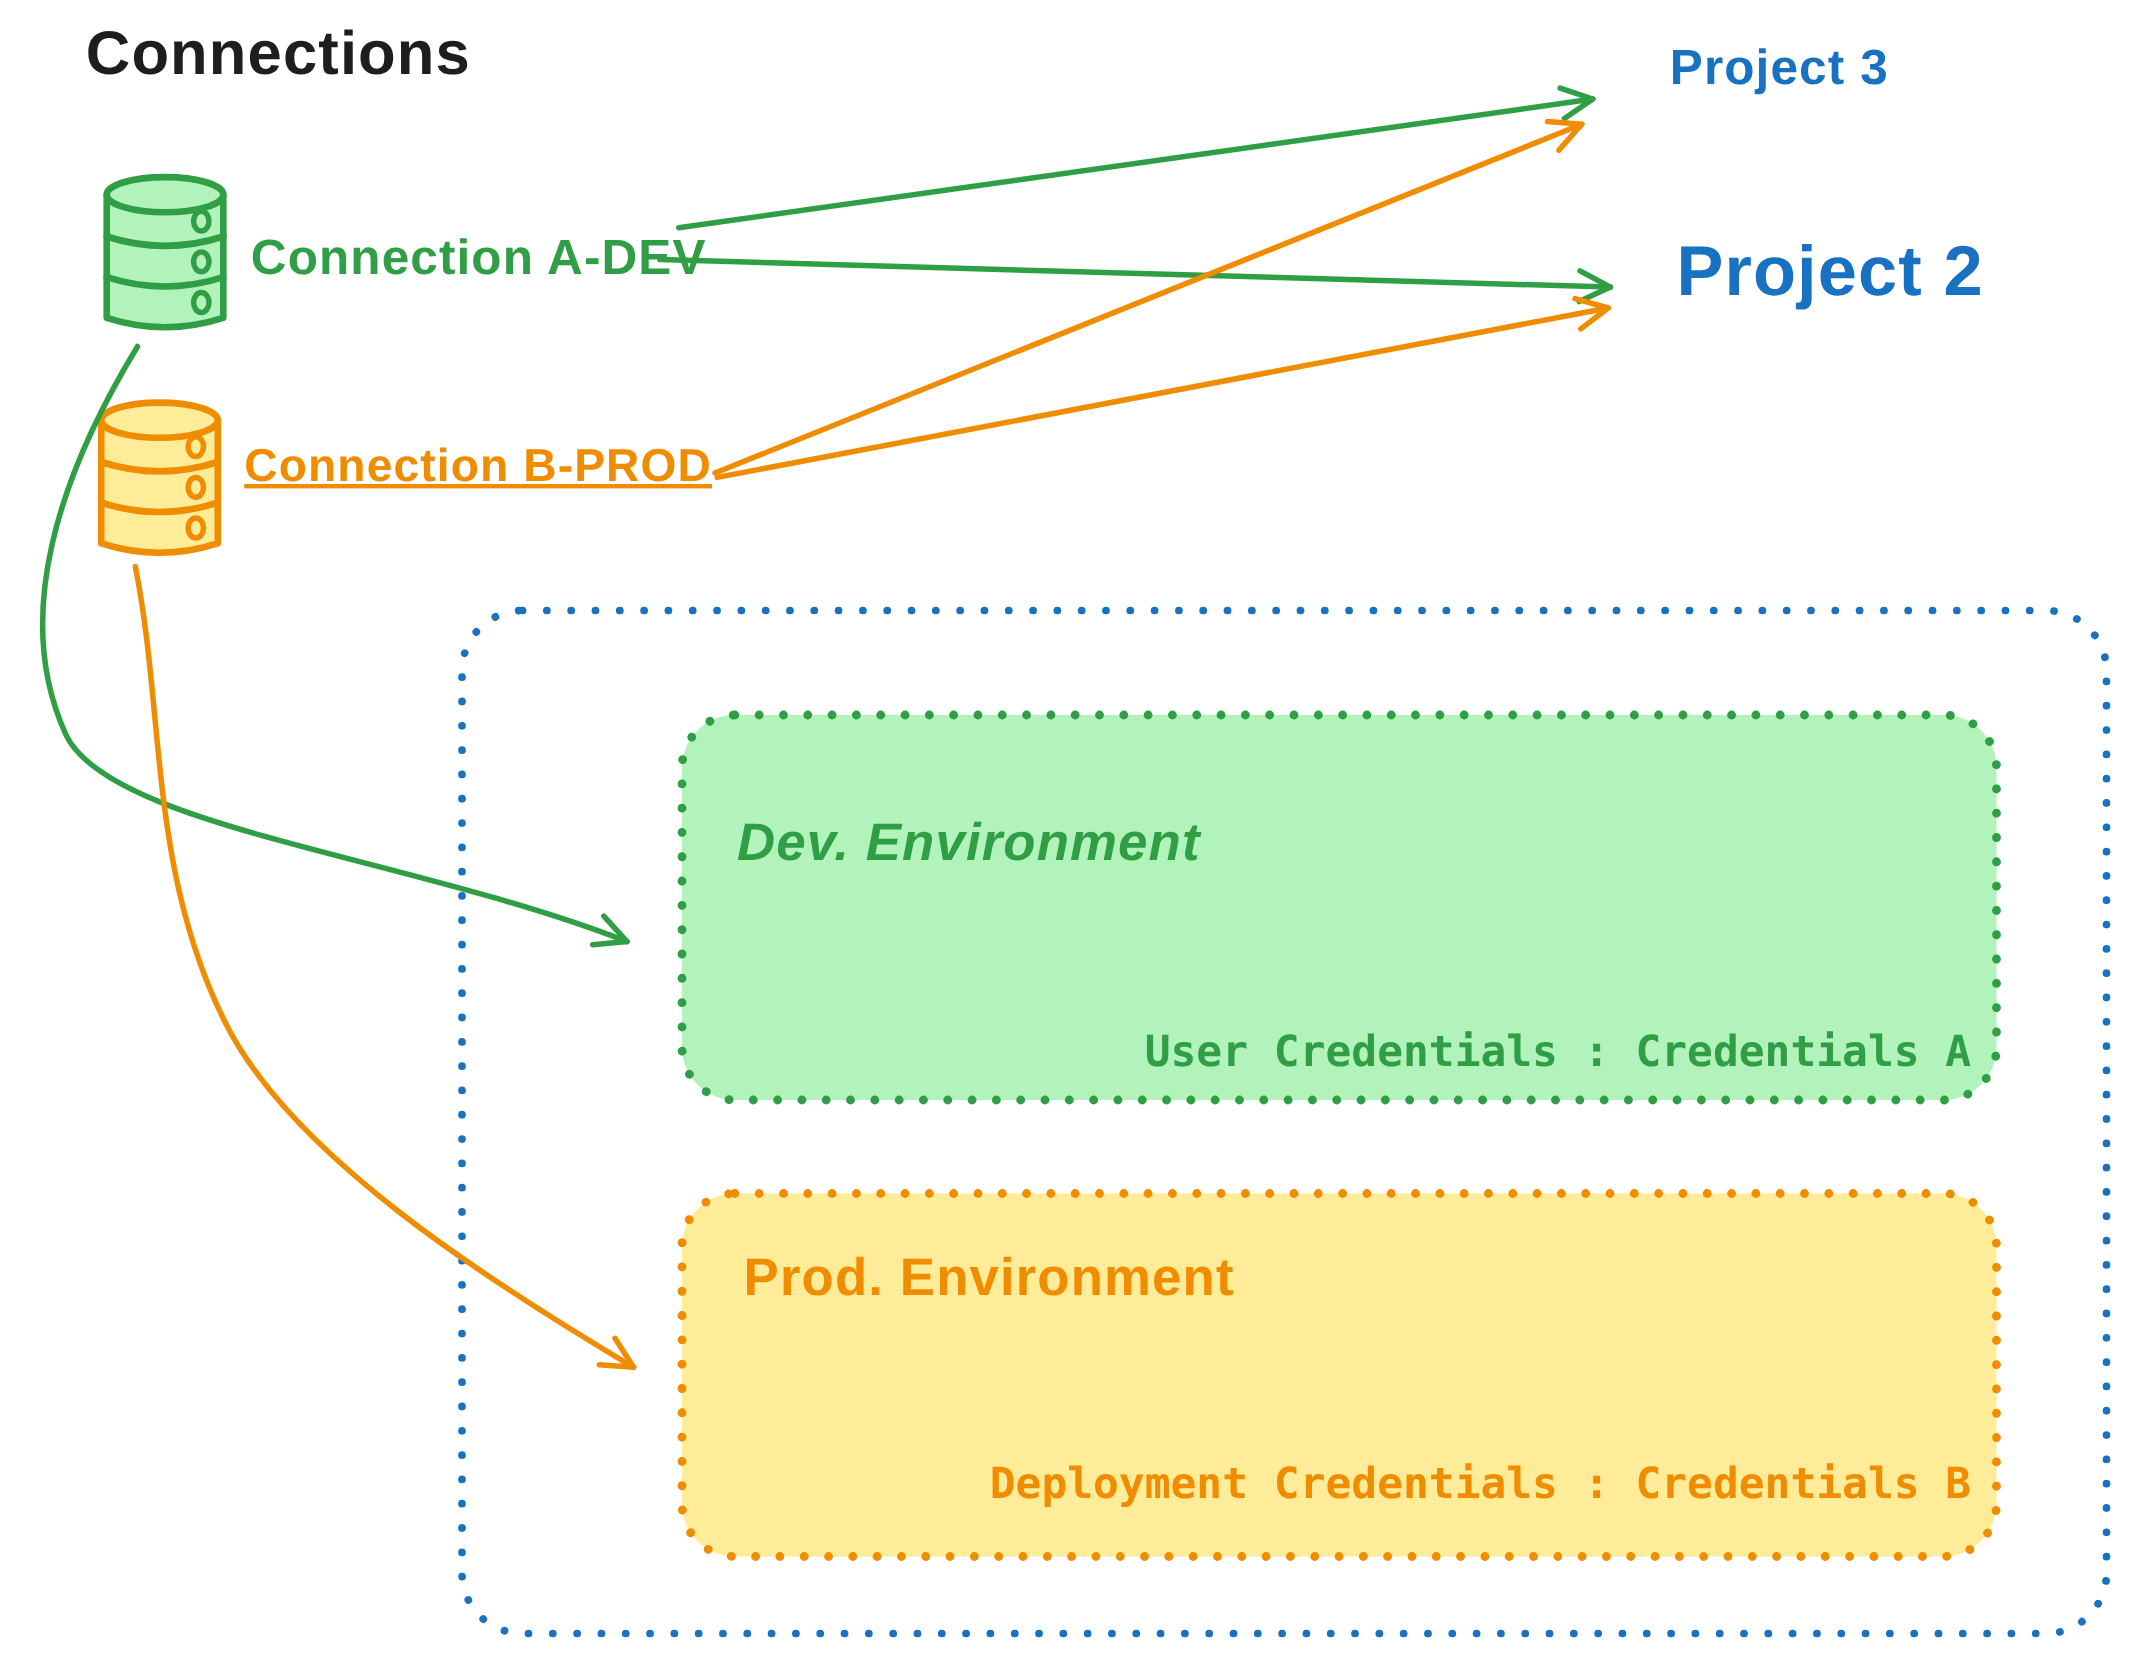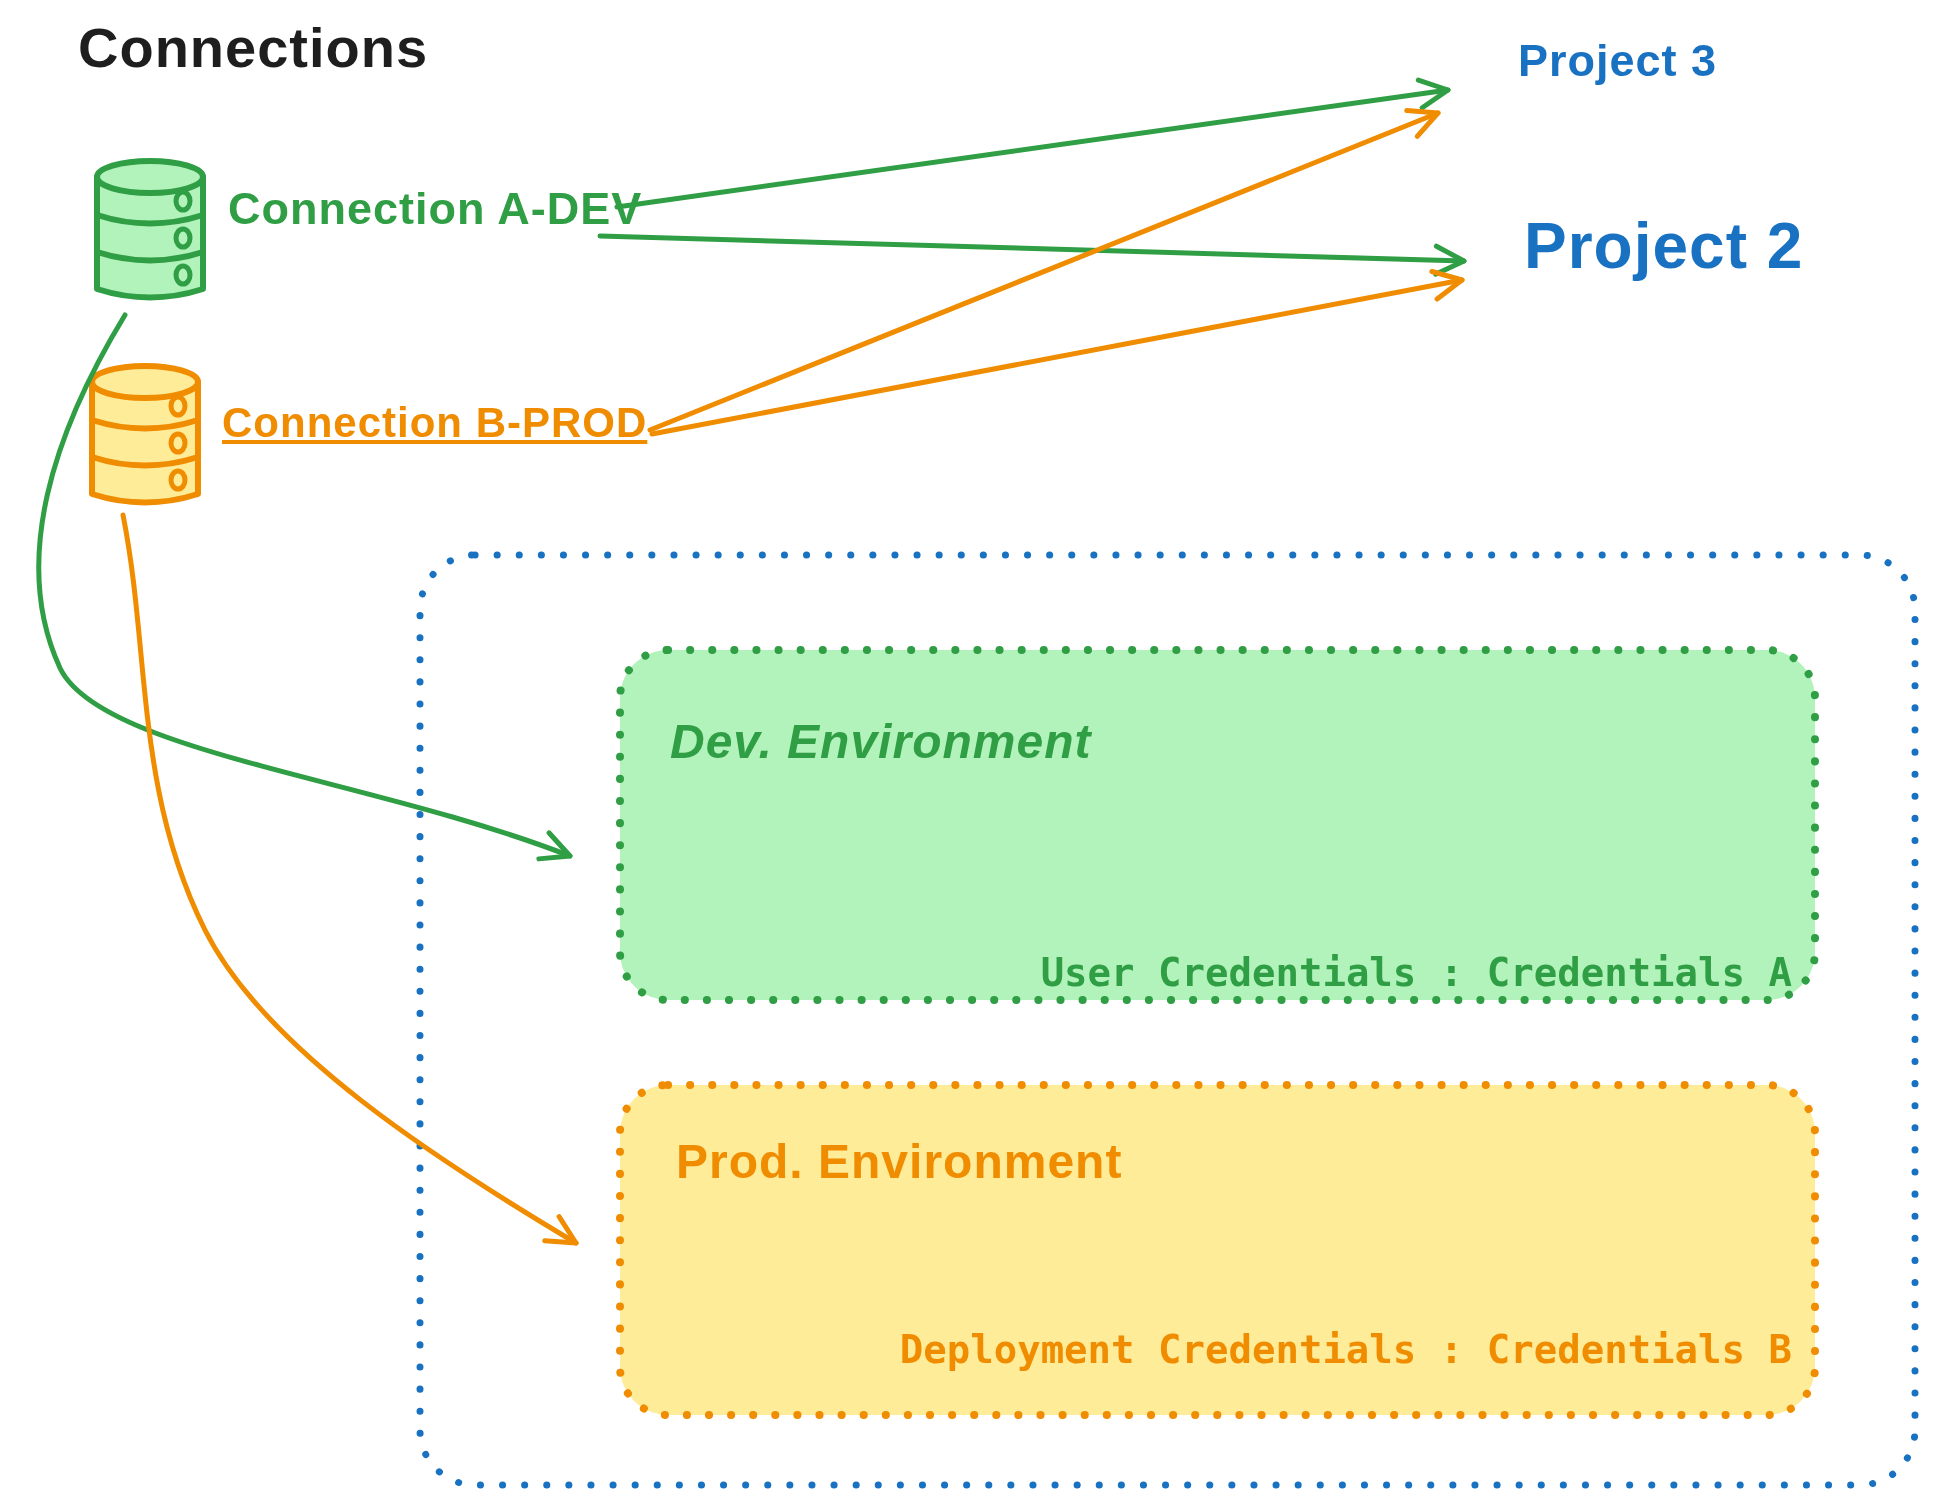--- a/index.html
+++ b/index.html
@@ -8,21 +8,21 @@
     width:1948px;height:1506px;
     background:#ffffff;
     overflow:hidden;
     font-family:"Liberation Sans",sans-serif;
   }
   svg.layer{position:absolute;left:0;top:0;width:1948px;height:1506px;}
   .t{position:absolute;white-space:nowrap;line-height:1;}
   .hand{font-family:"Liberation Sans",sans-serif;font-weight:600;letter-spacing:1px;}
   .mono{font-family:"DejaVu Sans Mono",monospace;font-weight:bold;}
   .ink{color:var(--ink);}
-  .green{color:var(--green);}
+  .green{color:var(--green);margin-top:25px;}
   .orange{color:var(--orange);}
   .blue{color:var(--blue);}
 
   
   .stroke-green{stroke:var(--green);}
   .stroke-orange{stroke:var(--orange);}
   .stroke-blue{stroke:var(--blue);}
   .fill-green{fill:var(--green_fill);}
   .fill-orange{fill:var(--orange_fill);}
   .nofill{fill:none;}
@@ -87,21 +87,21 @@
 
   <div class="t hand orange" style="left:222px;top:402px;font-size:42px;text-decoration:underline;">Connection B-PROD</div>
 
   <div class="t hand blue" style="left:1518px;top:38px;font-size:45px;">Project 3</div>
 
   <div class="t hand blue" style="left:1524px;top:214px;font-size:64px;">Project 2</div>
 
 
   <div class="t hand green" style="left:670px;top:718px;font-size:48px;font-style:italic;">Dev. Environment</div>
 
-  <div class="t mono green" style="left:620px;top:953px;width:1172px;text-align:right;font-size:39px;">
+  <div class="t mono green" style="left:620px;top:912px;width:1172px;text-align:right;font-size:39px;">
     <span>User Credentials : Credentials A</span>
   </div>
 
   <div class="t hand orange" style="left:676px;top:1138px;font-size:48px;">Prod. Environment</div>
 
   <div class="t mono orange" style="left:620px;top:1330px;width:1172px;text-align:right;font-size:39px;">
     <span>Deployment Credentials : Credentials B</span>
   </div>
 
 </div>

